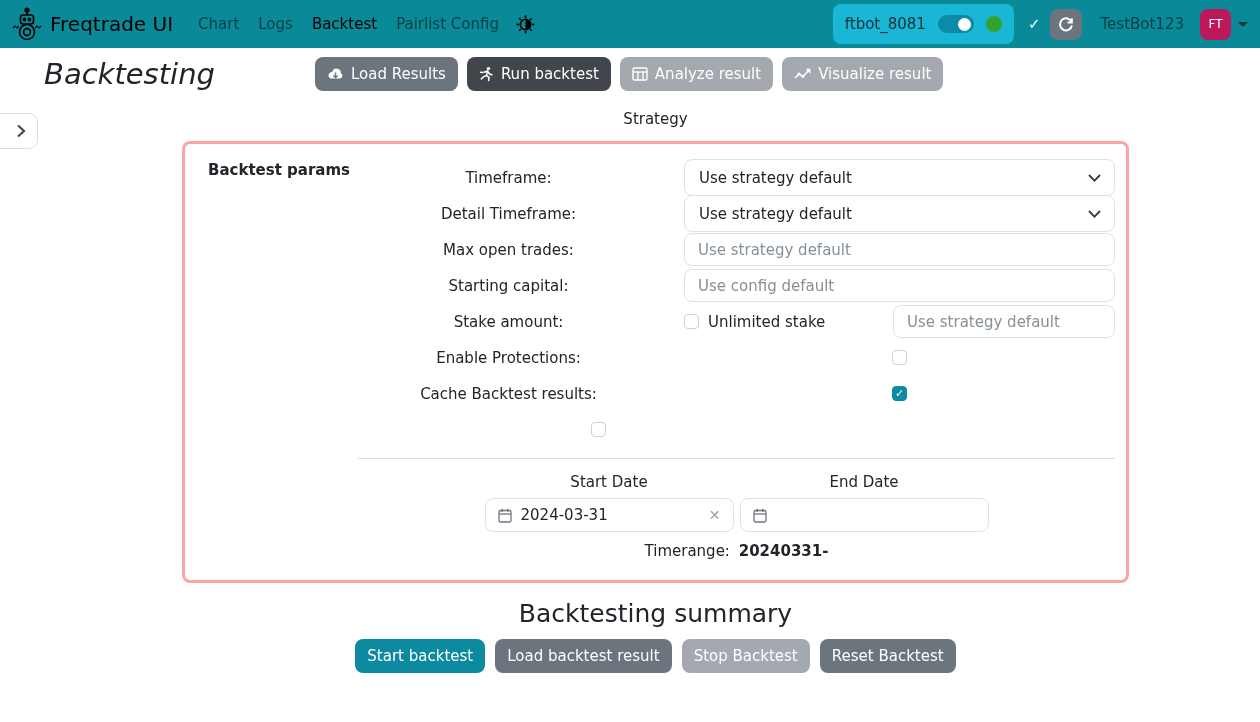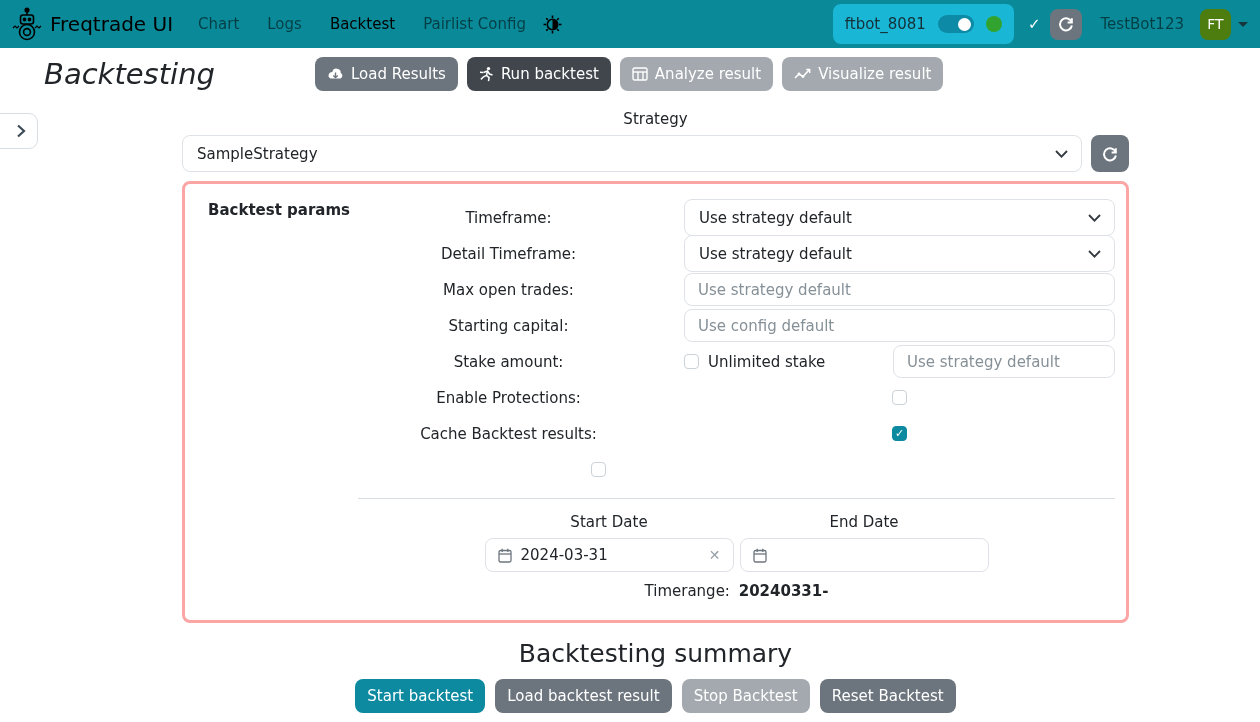--- a/index.html
+++ b/index.html
@@ -4,41 +4,41 @@
 <style>
   * { box-sizing: border-box; margin: 0; padding: 0; }
   html,body { width:1260px; height:722px; overflow:hidden; background:#fff;
     font-family:"DejaVu Sans","Liberation Sans",sans-serif; color:#212529; }
 
   
   .navbar { position:relative; height:48px; background:#0a8a99; display:flex;
     align-items:center; padding:0 12px; }
   .brand { display:flex; align-items:center; gap:8px; color:#000; }
   .brand-title { font-size:20px; }
-  .nav-links { display:flex; align-items:center; margin-left:25px; gap:28px; }
+  .nav-links { display:flex; align-items:center; margin-left:25px; gap:19px; }
   .nav-link { font-size:15px; color:rgba(0,0,0,.55); text-decoration:none; cursor:pointer; }
   .nav-link.active { color:#000000; }
   .theme-btn { margin-left:17px; display:flex; align-items:center; cursor:pointer; }
   .nav-spacer { flex:1; }
   .bot-badge { background:#1ab6d5; border-radius:8px; height:40px; display:flex;
     align-items:center; gap:12px; padding:0 12px; margin-right:14px; }
   .bot-name { font-size:15px; color:#143038; }
   .switch { position:relative; width:36px; height:18px; border-radius:9px;
     background:#0d8aa5; display:inline-block; cursor:pointer; }
   .switch::after { content:""; position:absolute; top:2.5px; left:3px; width:13px;
     height:13px; border-radius:50%; background:#fff; }
   .switch.on::after { left:auto; right:3px; }
   .online-dot { width:16px; height:16px; border-radius:50%; background:#31a32e; }
   .login-check { color:#fff; font-size:15px; margin-right:10px; }
   .nav-refresh { width:32px; height:31px; border:none; border-radius:8px;
     background:#6c757d; color:#fff; display:flex; align-items:center;
     justify-content:center; cursor:pointer; margin-right:18px; }
   .username { font-size:15px; color:rgba(0,0,0,.55); margin-right:16px; }
-  .avatar { width:31px; height:31px; border-radius:8px; background:#4d7c0f;
-    color:#fff; font-size:14px; display:flex; align-items:center;
+  .avatar { width:31px; height:31px; border-radius:8px; background:#be185d;
+    color:#fff; font-size:12px; display:flex; align-items:center;
     justify-content:center; cursor:pointer; }
   .caret { width:0; height:0; border-left:5px solid transparent;
     border-right:5px solid transparent; border-top:5px solid #16343c; margin-left:7px; }
   .avatar-wrap { display:flex; align-items:center; cursor:pointer; }
 
   
   .page-header { display:flex; align-items:center; padding-left:44px; margin-top:9px; }
   .page-title { font-size:29px; font-weight:400; color:#212529;font-style:italic; }
   .toolbar { display:flex; gap:9px; margin-left:100px; }
   .btn { display:inline-flex; align-items:center; gap:7px; border:none;
@@ -220,36 +220,20 @@
   <span>
     <svg width="10" height="14" viewBox="0 0 10 14" fill="none" stroke="#3d4b56" stroke-width="2.2">
       <polyline points="2,1.5 8,7 2,12.5"></polyline>
     </svg>
   </span>
 </div>
 
 <div class="content">
 
   <div class="strategy-label">Strategy</div>
-  <div class="strategy-row">
-    <div class="select">
-      <span>SampleStrategy</span>
-      <span class="chev">
-        <svg width="13" height="8" viewBox="0 0 13 8" fill="none" stroke="#343a40" stroke-width="1.8">
-          <polyline points="1,1 6.5,6.6 12,1"></polyline>
-        </svg>
-      </span>
-    </div>
-    <button class="icon-btn">
-      <svg width="16" height="16" viewBox="0 0 16 16" fill="none" stroke="#fff" stroke-width="2">
-        <path d="M13.6 6.2 A6 6 0 1 0 13.9 9.5"></path>
-        <polyline points="13.8,2.2 13.8,6.4 9.6,6.4" fill="none"></polyline>
-      </svg>
-    </button>
-  </div>
 
   <div class="params-card">
     <div class="params-title">Backtest params</div>
     <div class="form-region">
 
       <div class="frow">
         <div class="flabel">Timeframe:</div>
         <div class="fctrl">
           <div class="select">
             <span>Use strategy default</span>

